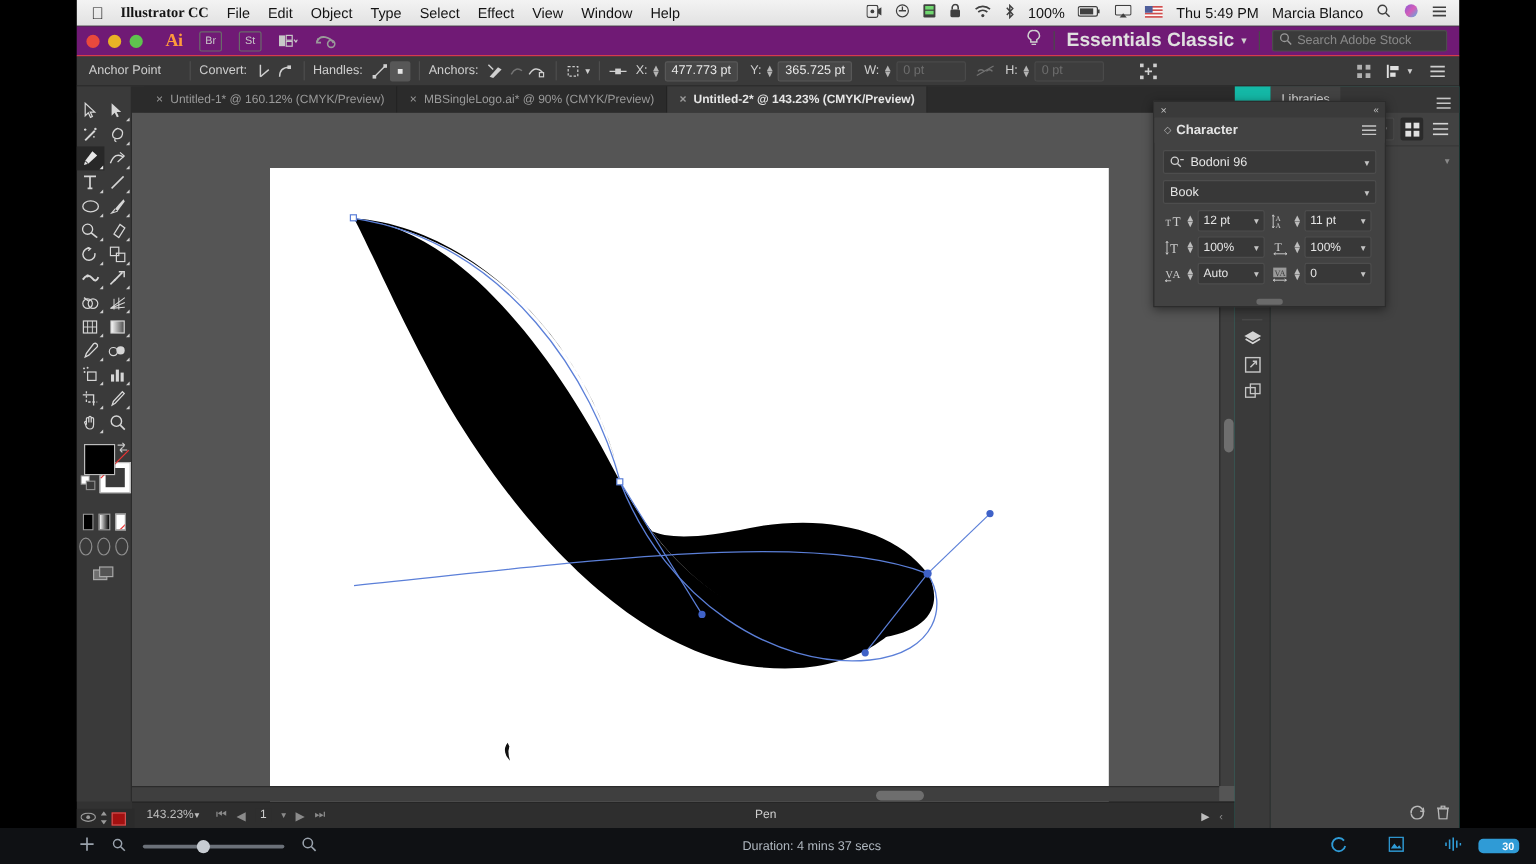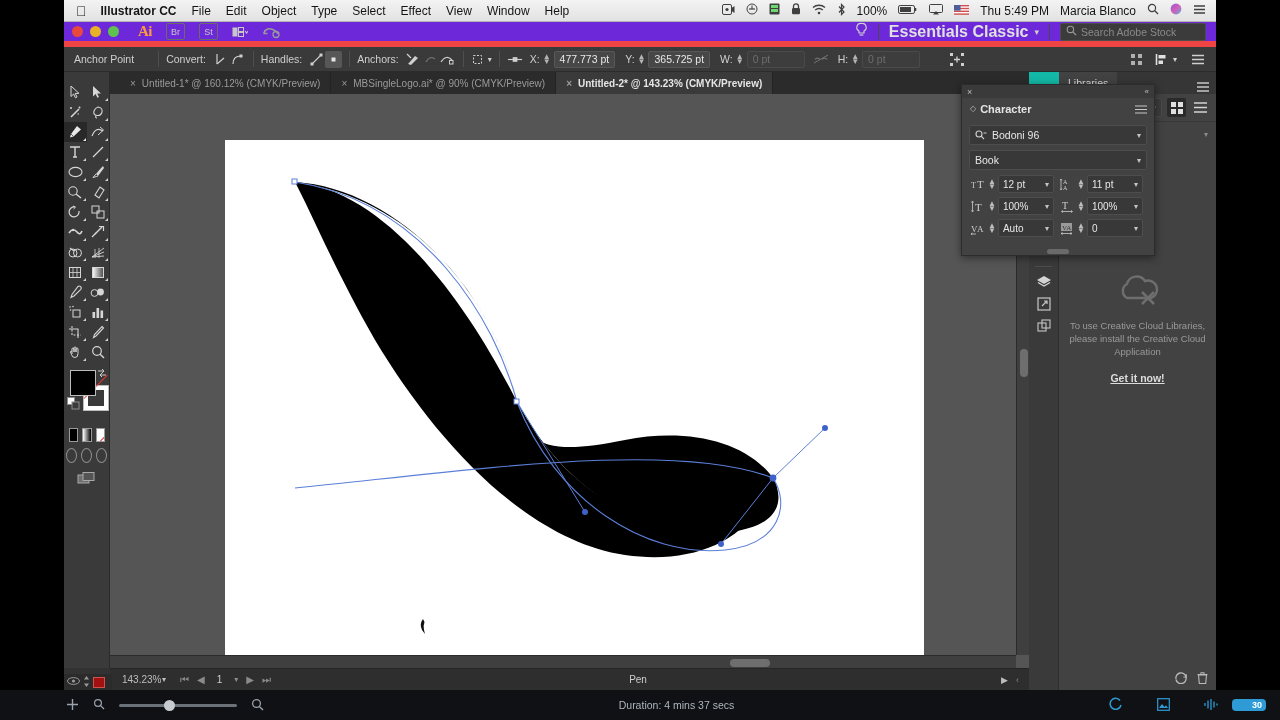--- a/index.html
+++ b/index.html
@@ -17,35 +17,35 @@
   
   #macbar {
     position: absolute; left: 64px; top: 0; width: 1152px; height: 22px;
     background: linear-gradient(#f3f3f3, #e2e2e2);
     border-bottom: 1px solid #b5b5b5;
     display: flex; align-items: center;
     font-size: 12px; color: #141414;
   }
   #macbar .apple { margin: 0 14px 0 12px; font-size: 14px; line-height: 1; }
   #macbar .mi { margin-right: 15px; white-space: nowrap; }
-  #macbar .mi.bold { font-weight: bold; }
+  #macbar .mi.bold { font-weight: bold; font-family: Liberation Serif, serif; }
   #macbar .right { margin-left: auto; display: flex; align-items: center; padding-right: 10px; }
   #macbar .right > * { margin-left: 11px; }
   .sysicon { display: inline-block; opacity: .85; }
 
   
   #appwin {
     position: absolute; left: 64px; top: 22px; width: 1152px; height: 668px;
     background: #323232;
   }
   
   #apptitle {
     position: absolute; left: 0; top: 0; width: 100%; height: 25px;
-    background: #6d28d9; display: flex; align-items: center;
-    border-bottom: 6px solid #ef4444;
+    background: #701a75; display: flex; align-items: center;
+    border-bottom: 1px solid #ef4444;
   }
   .traffic { display: flex; align-items: center; margin-left: 8px; }
   .tl { width: 11px; height: 11px; border-radius: 50%; margin-right: 7px; }
   .tl.r { background: #e9493c; } .tl.y { background: #e8b226; } .tl.g { background: #5fc24e; }
   .ai-logo {
     margin-left: 12px; color: #ff9a3c; font-weight: bold; font-size: 15px;
     font-family: "Liberation Serif", serif; letter-spacing: -.5px;
   }
   .sqbtn {
     margin-left: 14px; width: 19px; height: 17px; border: 1px solid #6a6a6a;
@@ -969,32 +969,20 @@
             <svg width="13" height="11" viewBox="0 0 13 11">
                 <path d="M0 1 H13 M0 5.5 H13 M0 10 H13" stroke="#d4d4d4" stroke-width="1.4"></path>
               </svg>
           </span>
         </div>
         <div id="libsub">
           <span>Library</span>
           <span style="font-size:8px;">▾</span>
         </div>
 
-        <div id="libempty">
-          <div style="margin-bottom:10px;">
-            <svg width="54" height="34" viewBox="0 0 54 34">
-              <path d="M16 26 A8 8 0 0 1 16 12 A10 10 0 0 1 34 9 A7 7 0 0 1 40 26 Z" fill="none" stroke="#6e6e6e" stroke-width="2.4"></path>
-              <path d="M31 20 L43 32 M43 20 L31 32" stroke="#6e6e6e" stroke-width="2.6"></path>
-            </svg>
-          </div>
-          <div>To use Creative Cloud Libraries,</div>
-          <div>please install the Creative Cloud</div>
-          <div>Application</div>
-          <a class="gl">Get it now!</a>
-        </div>
       </div>
 
       <div id="libfooter">
         <span>
           <svg width="14" height="12" viewBox="0 0 14 12">
               <path d="M2 7 A5 5 0 0 1 12 5" fill="none" stroke="#b9b9b9" stroke-width="1.3"></path>
               <path d="M12 2 L12.5 5.2 L9.4 5" fill="none" stroke="#b9b9b9" stroke-width="1.1"></path>
               <path d="M12 5.5 A5 5 0 0 1 2 7.5" fill="none" stroke="#b9b9b9" stroke-width="1.3"></path>
             </svg>
         </span>

